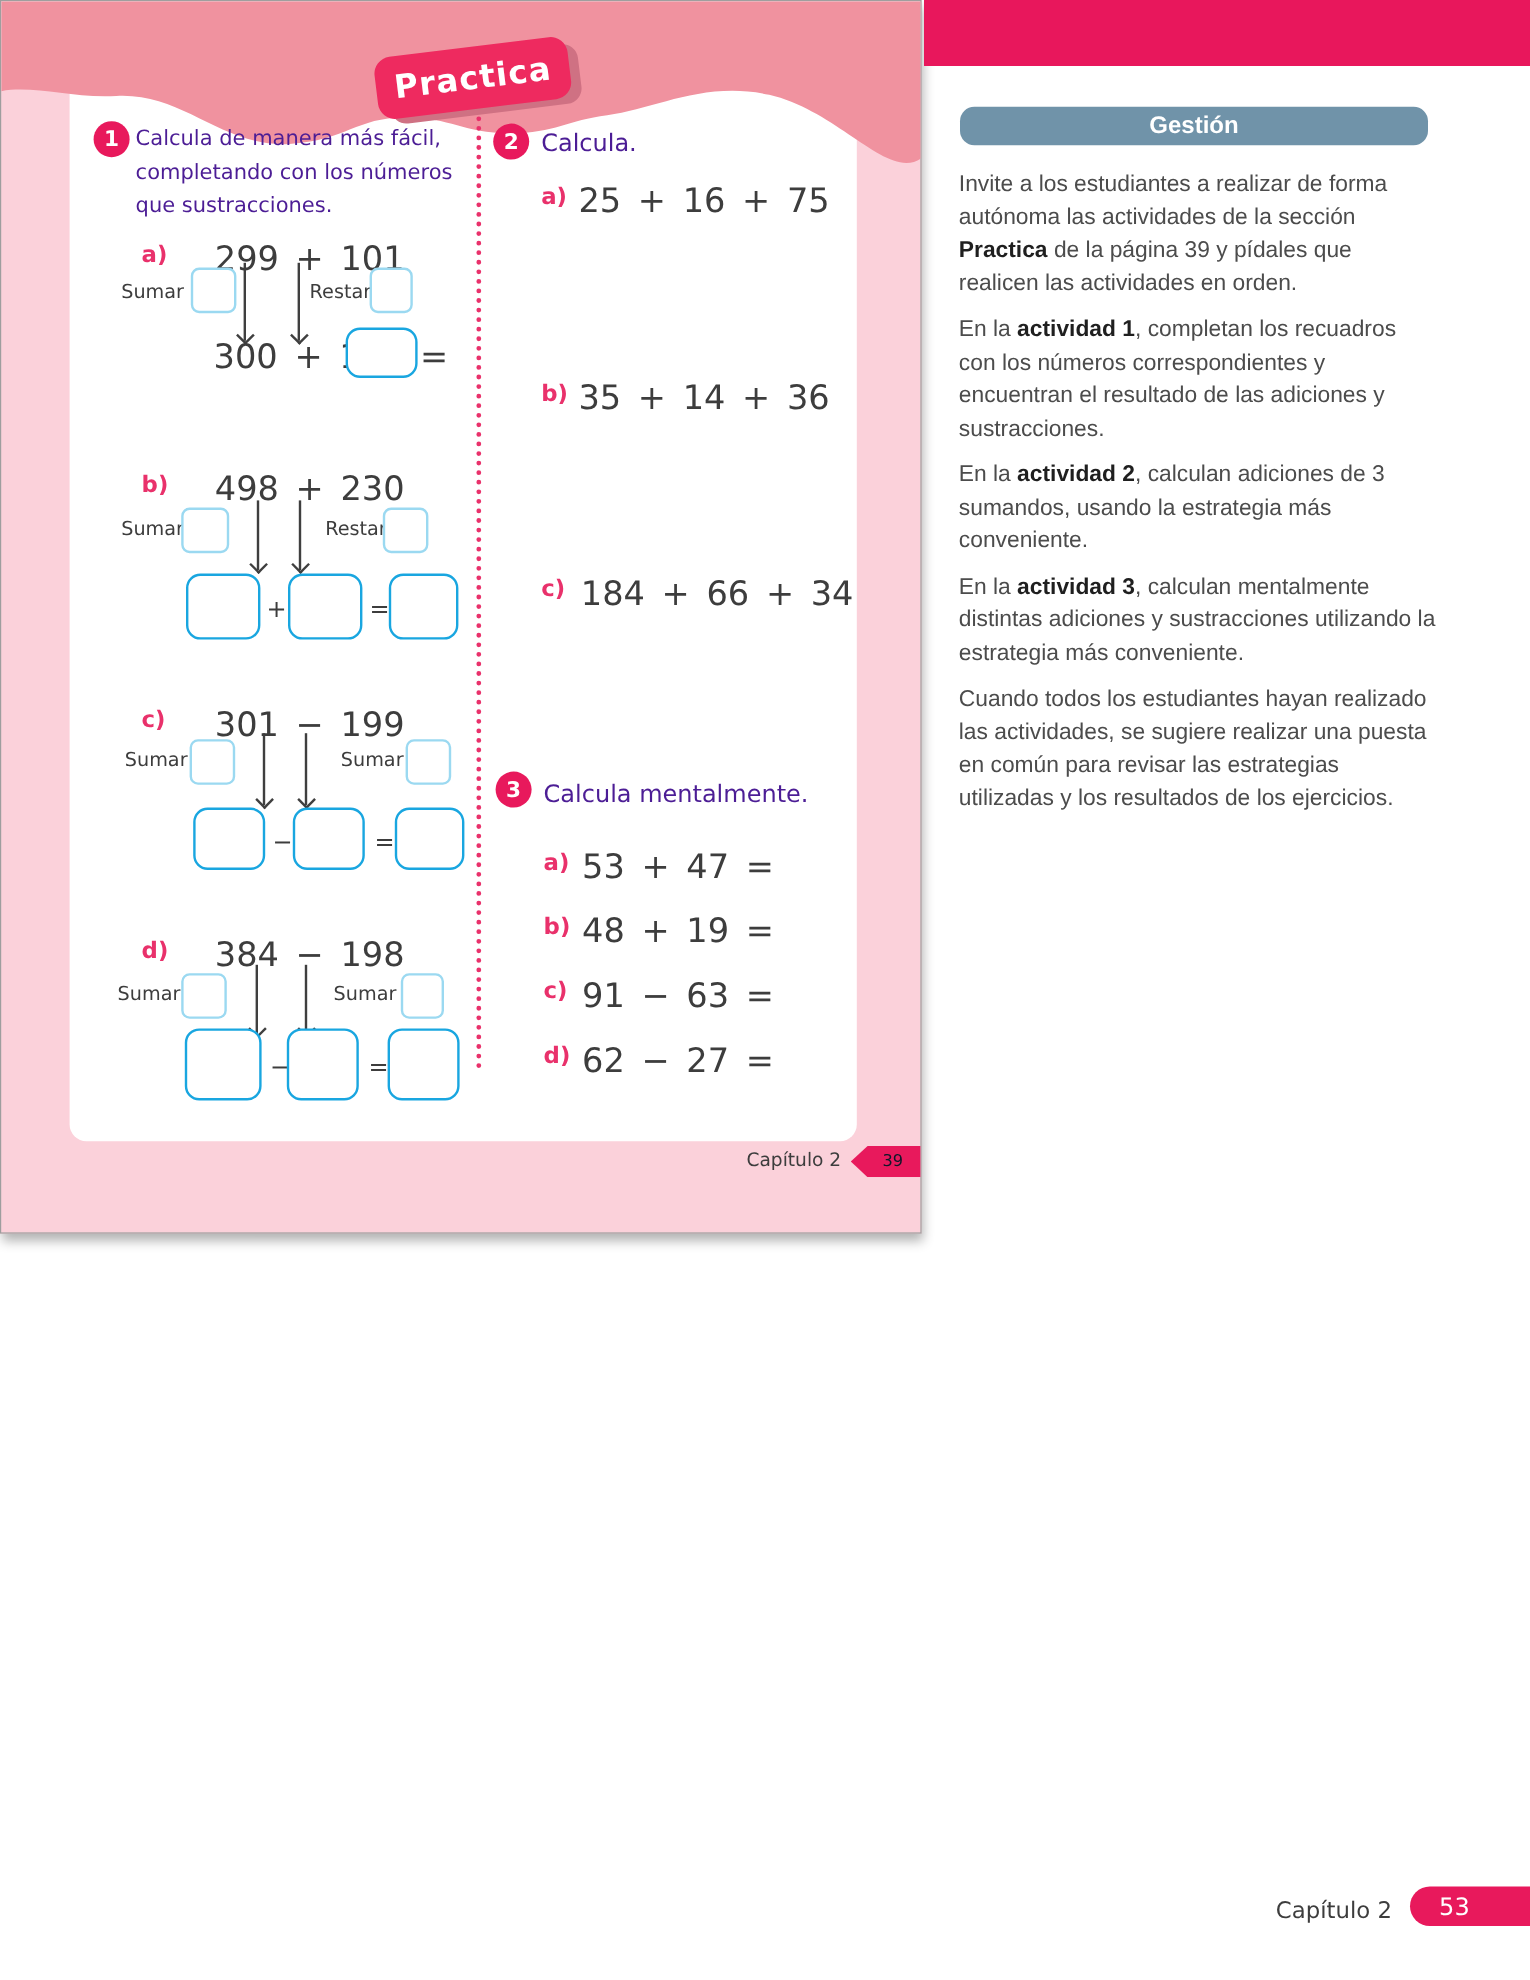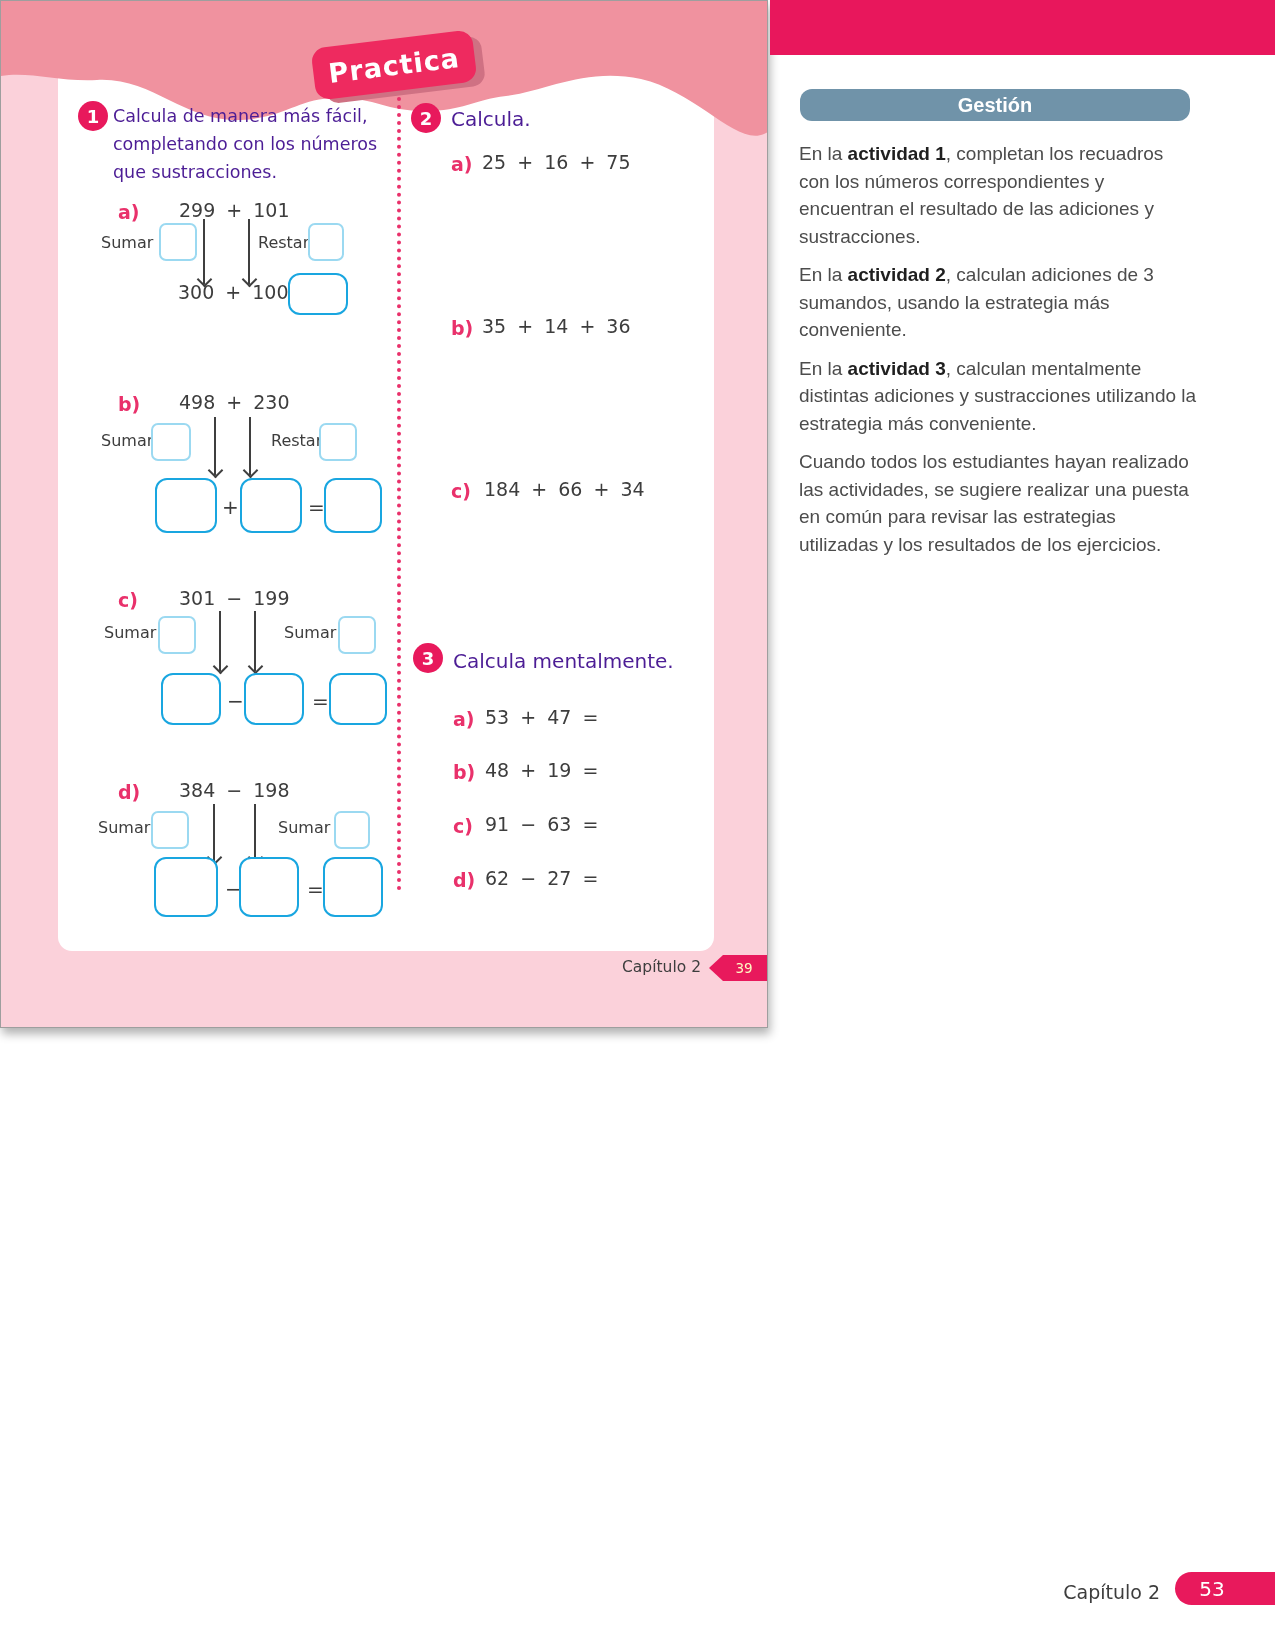--- a/index.html
+++ b/index.html
@@ -33,21 +33,21 @@
   }
 
   .numbadge {
     position:absolute; width:30px; height:30px; border-radius:50%;
     background:#e8195c; color:#fff; font-weight:bold; font-size:18px;
     display:flex; align-items:center; justify-content:center;
   }
   .wtext { position:absolute; color:#4c1d95; }
   .prompt { font-size:17.5px; line-height:28px; }
   .itemlabel { position:absolute; color:#e9316b; font-weight:bold; font-size:19px; }
-  .expr { position:absolute; color:#3d3d3d; font-size:19px; word-spacing:5px; white-space:nowrap; }
+  .expr { position:absolute; color:#3d3d3d; font-size:28px; word-spacing:5px; white-space:nowrap; }
   .oplabel { position:absolute; color:#3d3d3d; font-size:16px; }
   .opsign { position:absolute; color:#3d3d3d; font-size:20px; font-weight:500; }
 
   .sm-box {
     position:absolute; background:#fff;
     border:2px solid #9bd9f1; border-radius:7px;
   }
   .lg-box {
     position:absolute; background:#fff;
     border:2.5px solid #19a6e0; border-radius:12px;
@@ -62,21 +62,21 @@
   .dotted-divider {
     position:absolute; left:396px; top:96px; height:794px; width:0;
     border-left:4px dotted #e9316b;
   }
   .scan-footer-chapter {
     position:absolute; left:560px; top:957px; width:140px; text-align:right;
     font-size:15.5px; color:#3d3d3d;
   }
   .scan-footer-badge {
     position:absolute; left:708px; top:954px; width:60px; height:26px;
-    background:#e8195c; color:#fef9c3; font-size:13.5px;
+    background:#e8195c; color:#0f172a; font-size:13.5px;
     display:flex; align-items:center; justify-content:center;
     padding-left:10px;
     clip-path:polygon(0 50%, 14px 0, 100% 0, 100% 100%, 14px 100%);
   }
 
   
   .top-bar {
     position:absolute; left:770px; top:0; width:505px; height:55px;
     background:#e8175c;
   }
@@ -220,20 +220,21 @@
     </div>
   </div>
 
   <div class="top-bar"></div>
 
   <div class="gestion-bar">
     <span>Gestión</span>
   </div>
 
   <div class="guide-text">
+    <p><span>Invite a los estudiantes a realizar de forma autónoma las actividades de la sección </span><b>Practica</b><span> de la página 39 y pídales que realicen las actividades en orden.</span></p>
     <p><span>En la </span><b>actividad 1</b><span>, completan los recuadros con los números correspondientes y encuentran el resultado de las adiciones y sustracciones.</span></p>
     <p><span>En la </span><b>actividad 2</b><span>, calculan adiciones de 3 sumandos, usando la estrategia más conveniente.</span></p>
     <p><span>En la </span><b>actividad 3</b><span>, calculan mentalmente distintas adiciones y sustracciones utilizando la estrategia más conveniente.</span></p>
     <p><span>Cuando todos los estudiantes hayan realizado las actividades, se sugiere realizar una puesta en común para revisar las estrategias utilizadas y los resultados de los ejercicios.</span><b></b><span></span></p>
   </div>
 
   <div class="page-footer-chapter">Capítulo 2</div>
   <div class="page-footer-badge">
     <span>53</span>
   </div>

